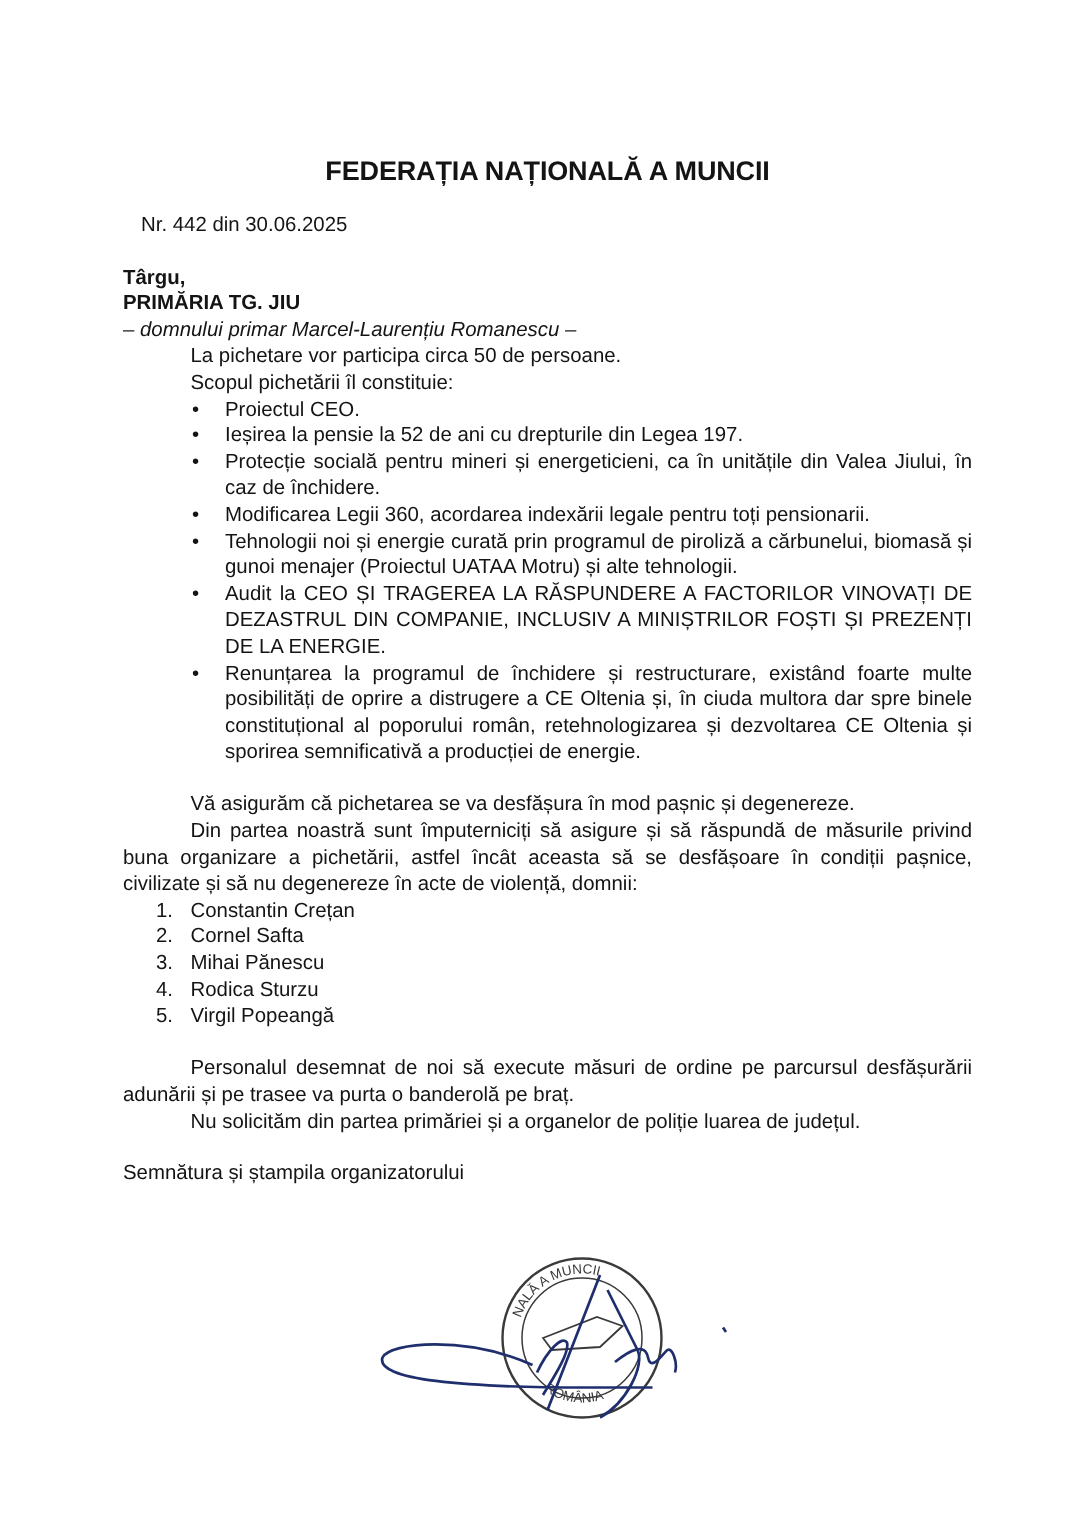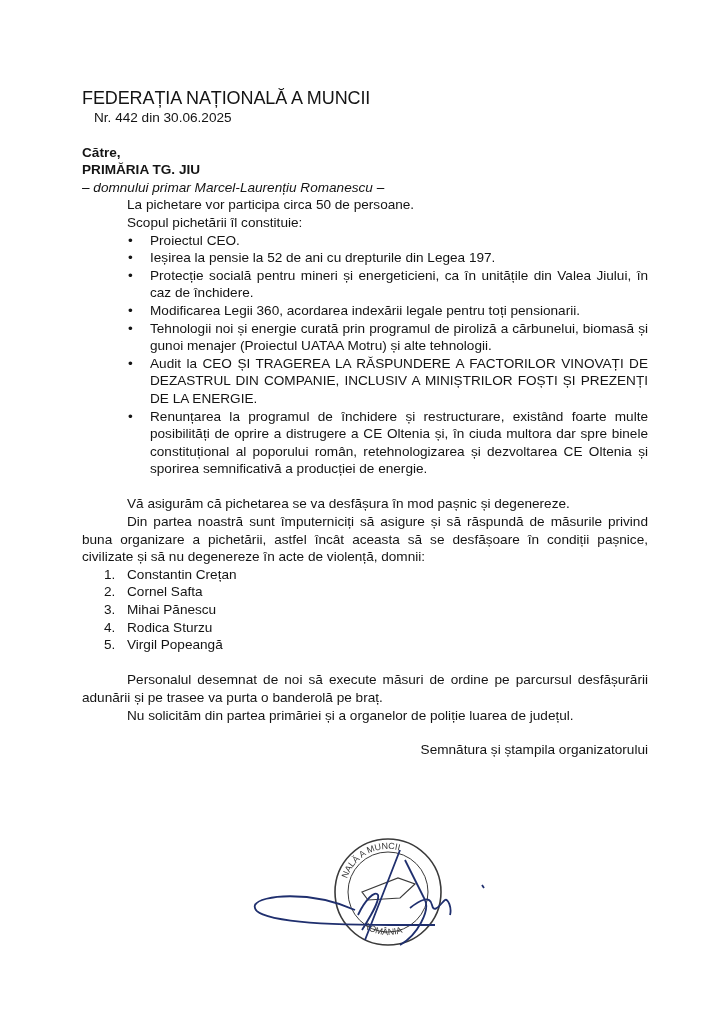--- a/index.html
+++ b/index.html
@@ -1,44 +1,44 @@
 <!DOCTYPE html>
 <html><head>
   <meta charset="utf-8">
   <style>
     html, body { margin: 0; padding: 0; background: #ffffff; }
     body { width: 724px; height: 1024px; position: relative; overflow: hidden;
       font-family: "Liberation Sans", sans-serif; color: #141414; }
     .page { position: absolute; left: 82px; top: 87px; width: 566px; font-size: 13.6px; line-height: 17.6px; }
-    .title { font-weight: normal; font-size: 18px; line-height: 22px; letter-spacing: -0.1px; margin: 0; }
+    .title { font-weight: bold; font-size: 18px; line-height: 22px; letter-spacing: -0.1px; margin: 16px; text-align: center; }
     .ref { margin: 0 0 17px 12px; }
     .bold { font-weight: bold; }
     .italic { font-style: italic; }
     p { margin: 0; }
     .just { text-align: justify; }
     .indent { text-indent: 45px; }
     ul.bullets { list-style: none; margin: 0; padding: 0 0 0 68px; }
     ul.bullets li { position: relative; text-align: justify; }
     ul.bullets li .dot { position: absolute; left: -22px; top: 0; }
     ol.names { list-style: none; margin: 0; padding: 0 0 0 22px; }
     ol.names li { display: flex; }
     ol.names .num { width: 23px; }
     ol.names .nm { width: 118px; }
     .gap { height: 17.6px; }
-    .sig-label { text-align: right; margin-top: 17px; }
+    .sig-label { text-align: left; margin-top: 17px; }
     .stamp { position: absolute; left: 250px; top: 830px; width: 250px; height: 130px; }
   </style>
 </head>
 <body>
 
 <div class="page">
   <p class="title">FEDERAȚIA NAȚIONALĂ A MUNCII</p>
   <p class="ref">Nr. 442 din 30.06.2025</p>
 
-  <p class="bold">Către,</p>
+  <p class="bold">Târgu,</p>
   <p class="bold">PRIMĂRIA TG. JIU</p>
   <p class="italic">– domnului primar Marcel-Laurențiu Romanescu –</p>
 
   <p class="indent">La pichetare vor participa circa 50 de persoane.</p>
   <p class="indent">Scopul pichetării îl constituie:</p>
 
   <ul class="bullets">
     <li><span class="dot">•</span><span>Proiectul CEO.</span></li>
     <li><span class="dot">•</span><span>Ieșirea la pensie la 52 de ani cu drepturile din Legea 197.</span></li>
     <li><span class="dot">•</span><span>Protecție socială pentru mineri și energeticieni, ca în unitățile din Valea Jiului, în caz de închidere.</span></li>

